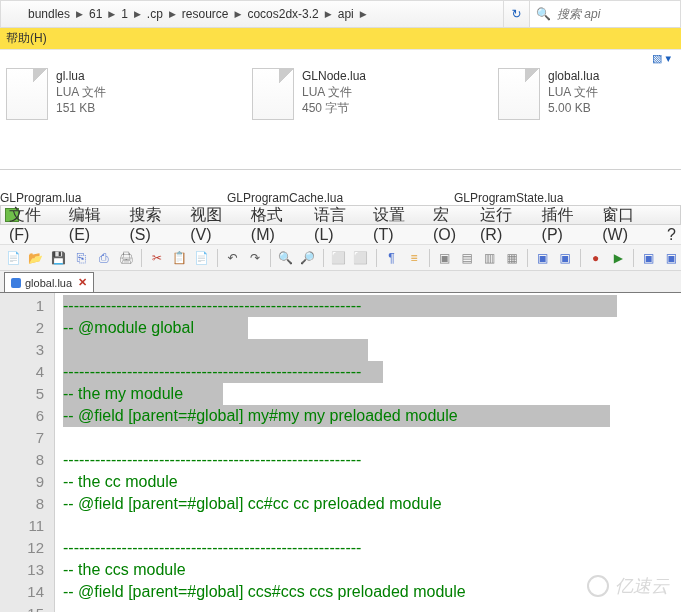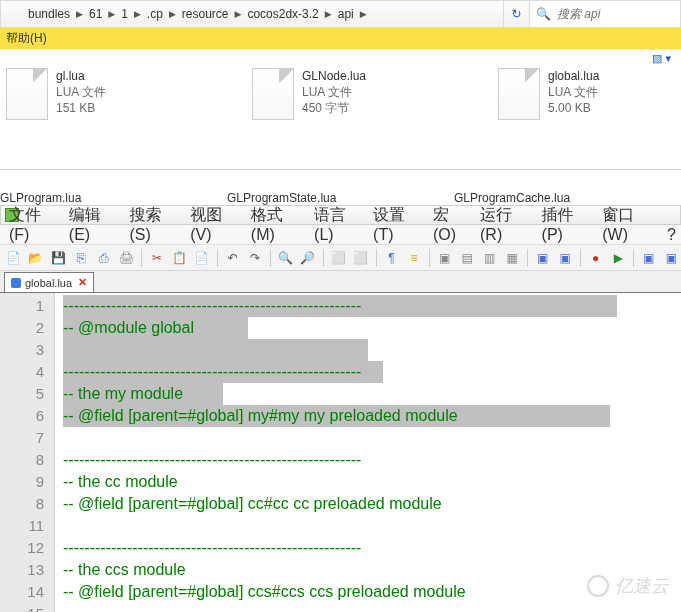--- a/index.html
+++ b/index.html
@@ -126,22 +126,22 @@
       </div>
       <div class="file-meta">
         <div class="file-name">global.lua</div>
         <div>LUA 文件</div>
         <div>5.00 KB</div>
       </div>
     </div>
   </div>
 <div class="trunc-row" id="trunc-host">
     <span>GLProgram.lua</span>
+    <span>GLProgramCache.lua</span>
     <span>GLProgramState.lua</span>
-    <span>GLProgramCache.lua</span>
   </div>
 
 <div class="np-title">
   <div class="np-icon"></div>
 </div>
 
 <div class="menubar" id="menu-host">
     <span>文件(F)</span>
     <span>编辑(E)</span>
     <span>搜索(S)</span>

